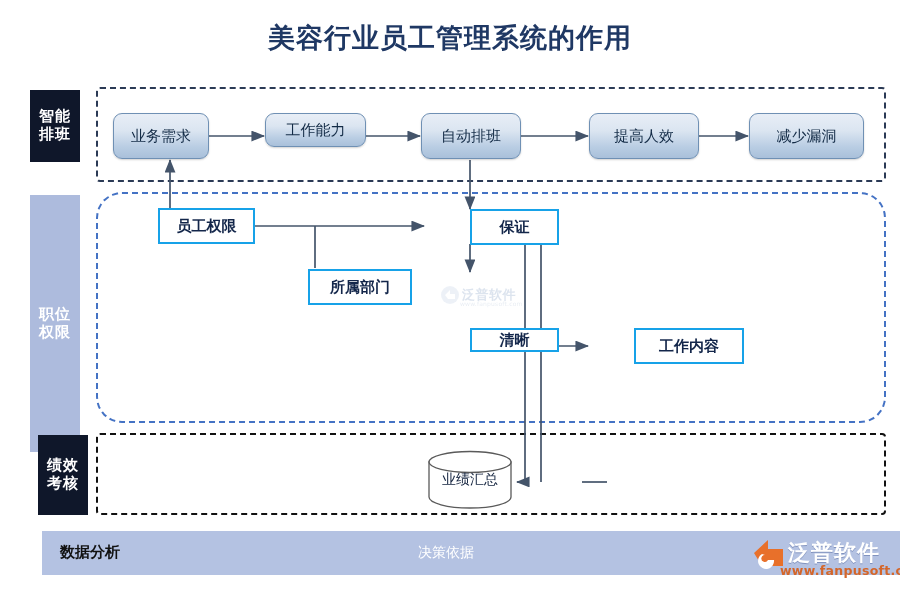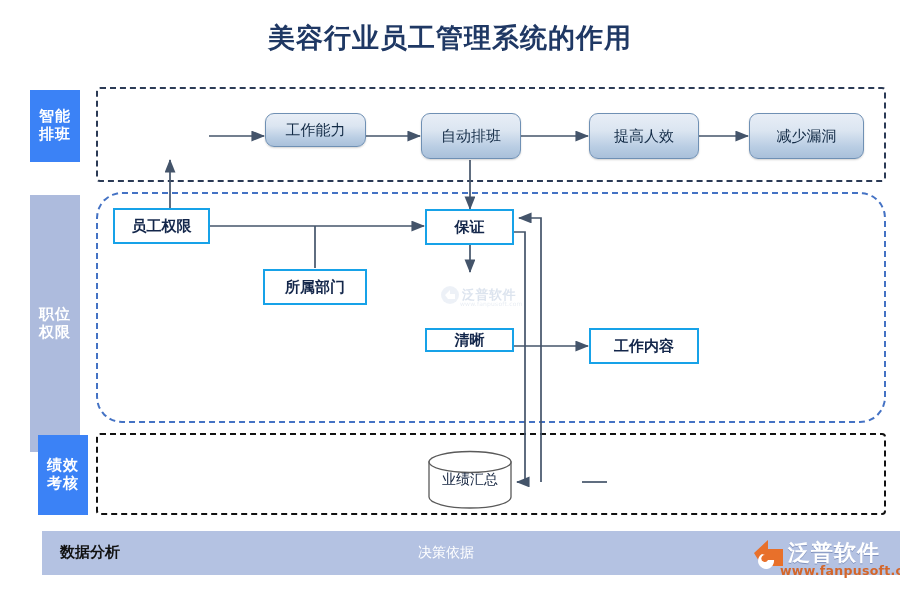--- a/index.html
+++ b/index.html
@@ -25,21 +25,21 @@
   
   .side-label{
     position:absolute;
     display:flex;align-items:center;justify-content:center;
     text-align:center;
     color:#ffffff;
     font-size:15px;font-weight:bold;
     line-height:1.18;
     letter-spacing:1px;
   }
-  .side-gray{background:#3b82f6;}
+  .side-gray{background:#0f172a;}
   .side-blue{background:#adbbdd;}
 
   
   .sec{position:absolute;box-sizing:border-box;}
   .sec-dashdot{border:2px dashed #2b3a55;border-radius:4px;}
   .sec-blue{border:2.5px dashed #4472c4;border-radius:26px;}
   .sec-black{border:2px dashed #111111;border-radius:4px;}
 
   
   .gnode{
@@ -54,20 +54,21 @@
   }
 
   
   .bnode{
     position:absolute;box-sizing:border-box;
     border:2.5px solid #17a2e8;
     background:#ffffff;
     display:flex;align-items:center;justify-content:center;
     font-size:15px;color:#13264a;font-weight:bold;
     font-family:"DejaVu Sans","Liberation Sans",sans-serif;
+    margin-left:45px;
   }
 
   
   .cyl{position:absolute;}
   .cyl-label{
     position:absolute;left:0;top:0;width:100%;height:100%;
     display:flex;align-items:center;justify-content:center;
     font-size:14px;color:#10203c;
     pointer-events:none;
   }
@@ -174,20 +175,23 @@
     <line x1="315" y1="268" x2="315" y2="226" stroke="#44546a" stroke-width="1.7" fill="none"></line>
 
     <g stroke="#44546a" stroke-width="1.7" fill="none">
       <path d="M514,232 L525,232 L525,482"></path>
       <path d="M541,482 L541,218 L519,218" marker-end="url(#ah)"></path>
       <path d="M525,482 L517,482" marker-end="url(#ah)"></path>
       <line x1="582" y1="482" x2="607" y2="482"></line>
     </g>
   </svg>
 
+  <div class="gnode" style="left:113px;top:113px;width:96px;height:46px;">
+    <span>业务需求</span>
+  </div>
   <div class="gnode" style="left:265px;top:113px;width:101px;height:34px;">
     <span>工作能力</span>
   </div>
   <div class="gnode" style="left:421px;top:113px;width:100px;height:46px;">
     <span>自动排班</span>
   </div>
   <div class="gnode" style="left:589px;top:113px;width:110px;height:46px;">
     <span>提高人效</span>
   </div>
   <div class="gnode" style="left:749px;top:113px;width:115px;height:46px;">

